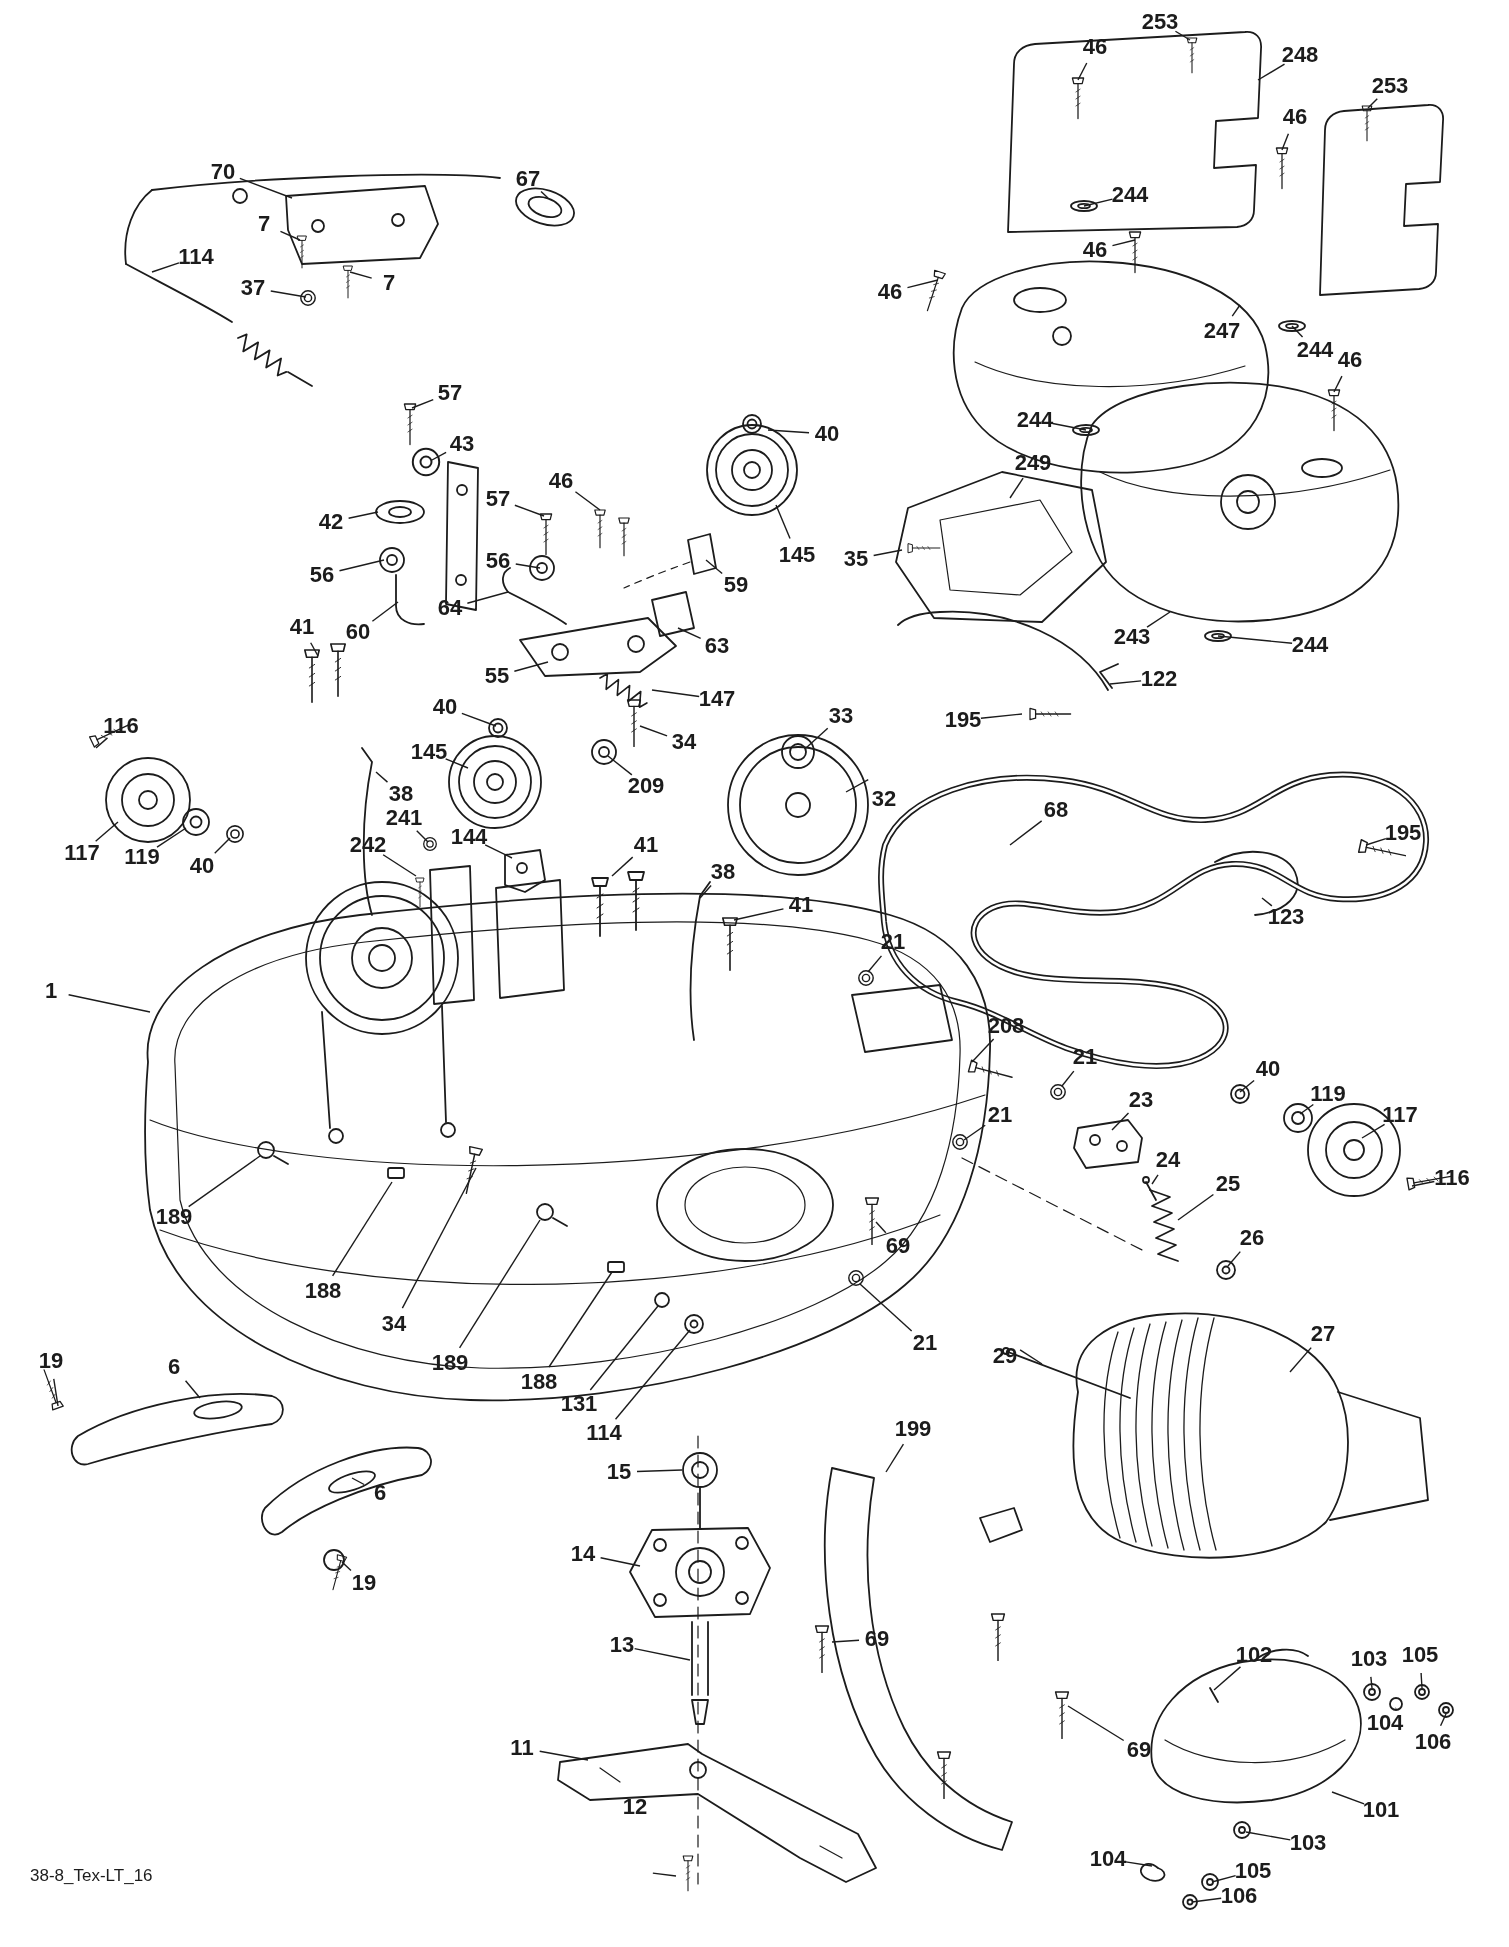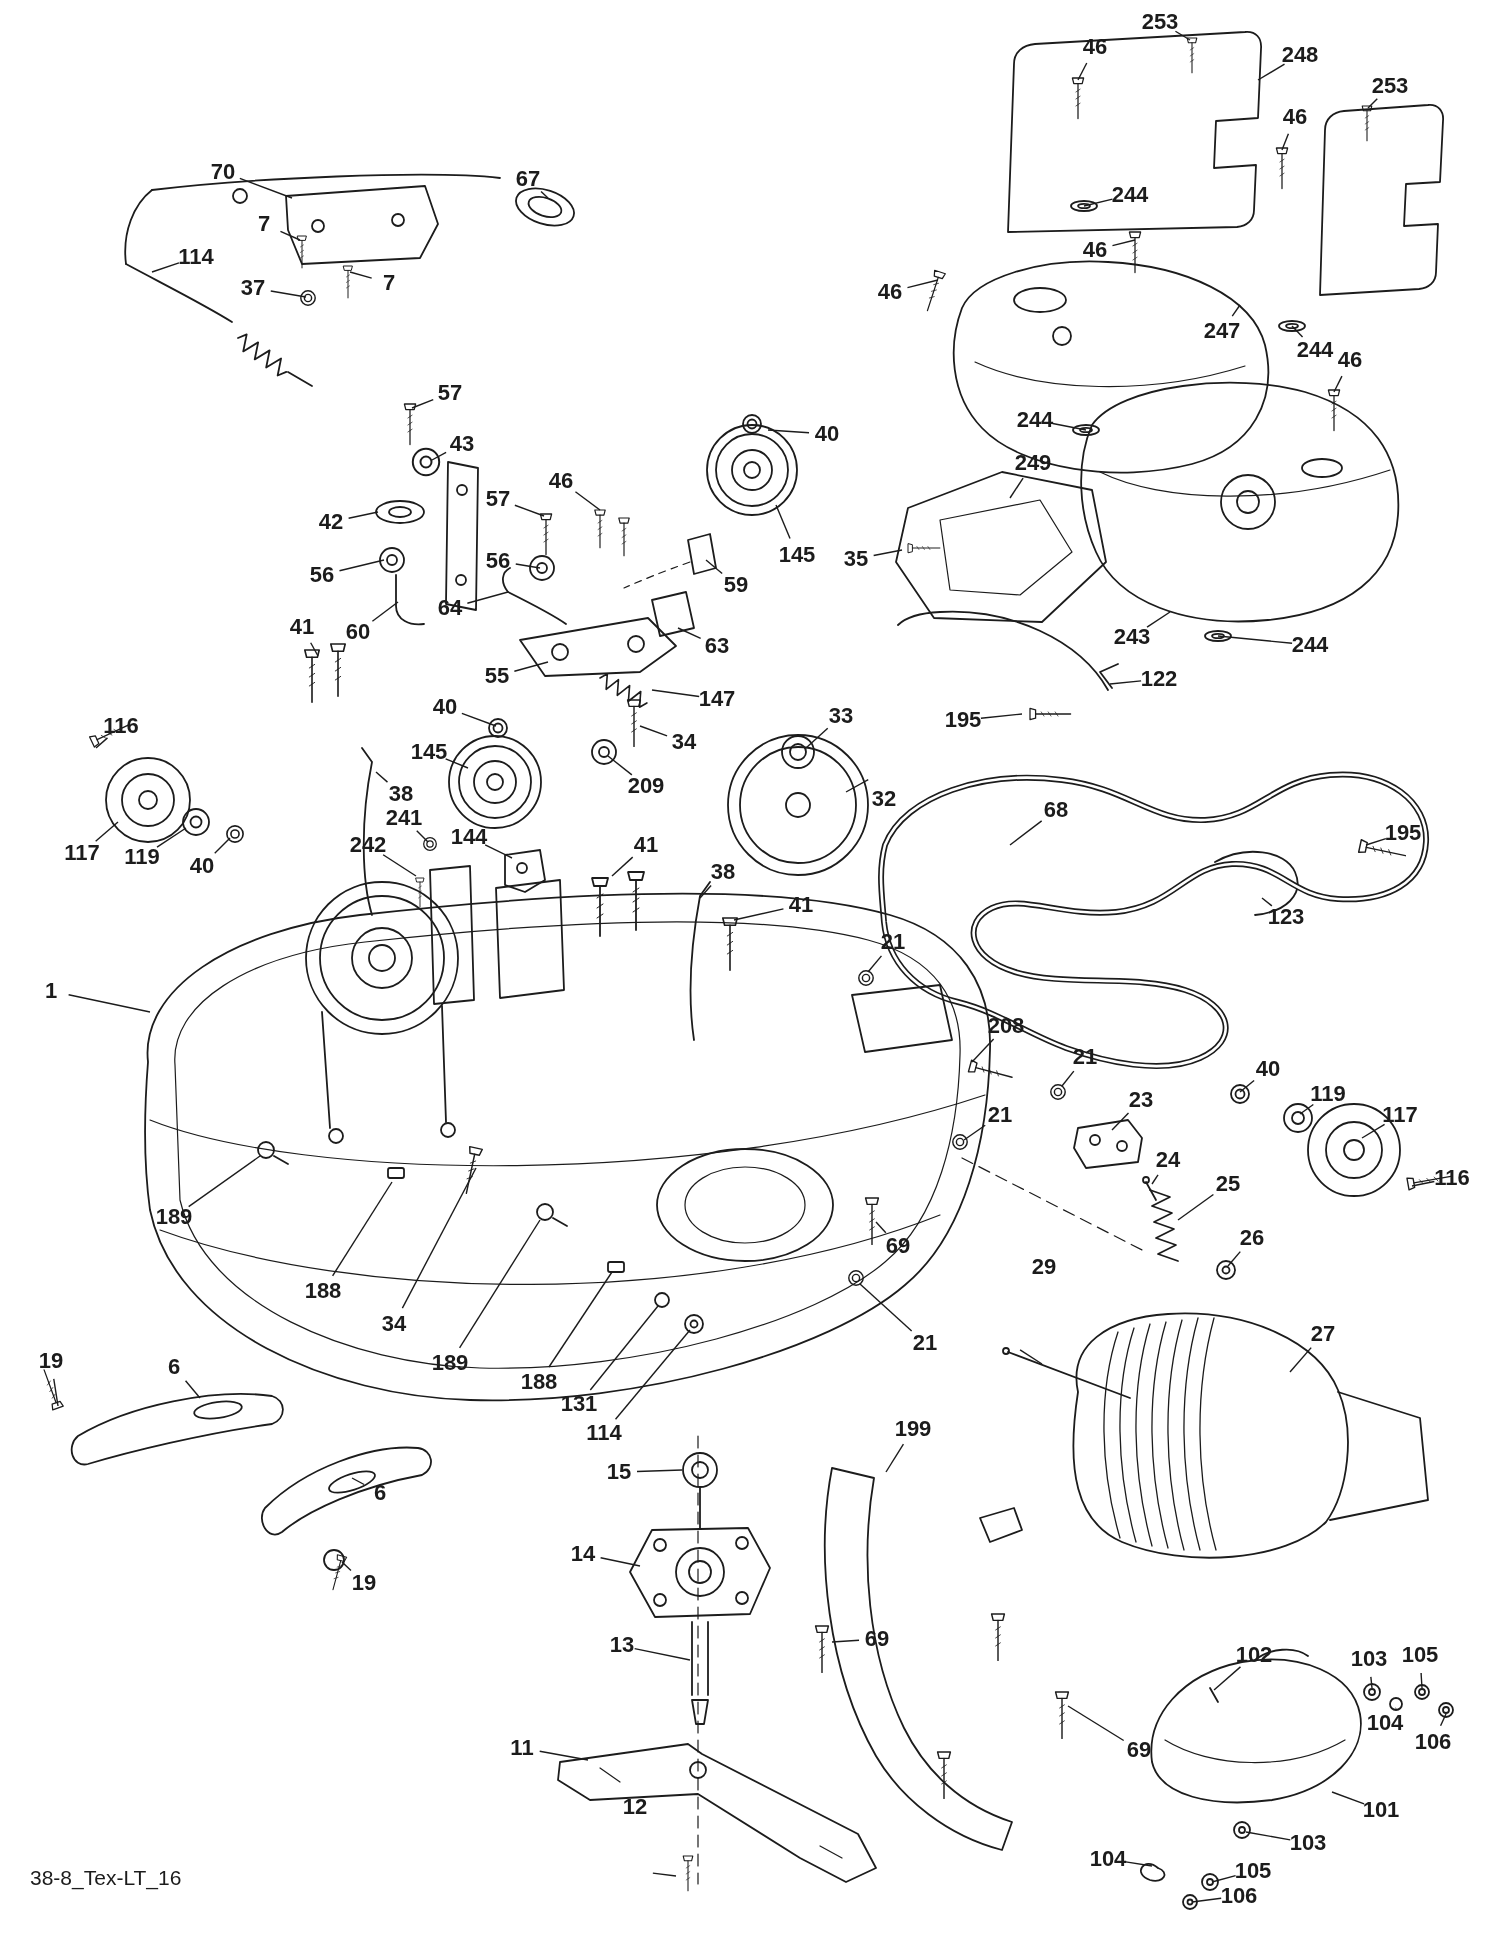--- a/index.html
+++ b/index.html
@@ -18,21 +18,21 @@
     transform:translate(-50%,-50%);
     font-weight:bold;
     font-size:22px;
     line-height:1;
     color:var(--ink,#1c1c1c);
     white-space:nowrap;
   }
   .footer-label{
     position:absolute;
     left:30px;top:1866px;
-    font-size:21px;
+    font-size:17px;
     color:var(--ink,#1c1c1c);
   }
 </style>
 </head>
 <body>
 
 <div class="stage">
 
   <svg class="art" viewBox="0 0 1509 1947">
     <defs>
@@ -507,21 +507,21 @@
       <span class="callout" style="left: 1168px; top: 1160px;">24</span>
       <span class="callout" style="left: 1228px; top: 1184px;">25</span>
       <span class="callout" style="left: 1452px; top: 1178px;">116</span>
       <span class="callout" style="left: 1000px; top: 1115px;">21</span>
       <span class="callout" style="left: 1252px; top: 1238px;">26</span>
       <span class="callout" style="left: 174px; top: 1217px;">189</span>
       <span class="callout" style="left: 323px; top: 1291px;">188</span>
       <span class="callout" style="left: 394px; top: 1324px;">34</span>
       <span class="callout" style="left: 898px; top: 1246px;">69</span>
       <span class="callout" style="left: 925px; top: 1343px;">21</span>
-      <span class="callout" style="left: 1005px; top: 1267px; margin-left: 39px;">29</span>
+      <span class="callout" style="left: 1005px; top: 1356px;">29</span>
       <span class="callout" style="left: 1323px; top: 1334px;">27</span>
       <span class="callout" style="left: 450px; top: 1363px;">189</span>
       <span class="callout" style="left: 539px; top: 1382px;">188</span>
       <span class="callout" style="left: 579px; top: 1404px;">131</span>
       <span class="callout" style="left: 604px; top: 1433px;">114</span>
       <span class="callout" style="left: 51px; top: 1361px;">19</span>
       <span class="callout" style="left: 174px; top: 1367px;">6</span>
       <span class="callout" style="left: 380px; top: 1493px;">6</span>
       <span class="callout" style="left: 364px; top: 1583px;">19</span>
       <span class="callout" style="left: 619px; top: 1472px;">15</span>

